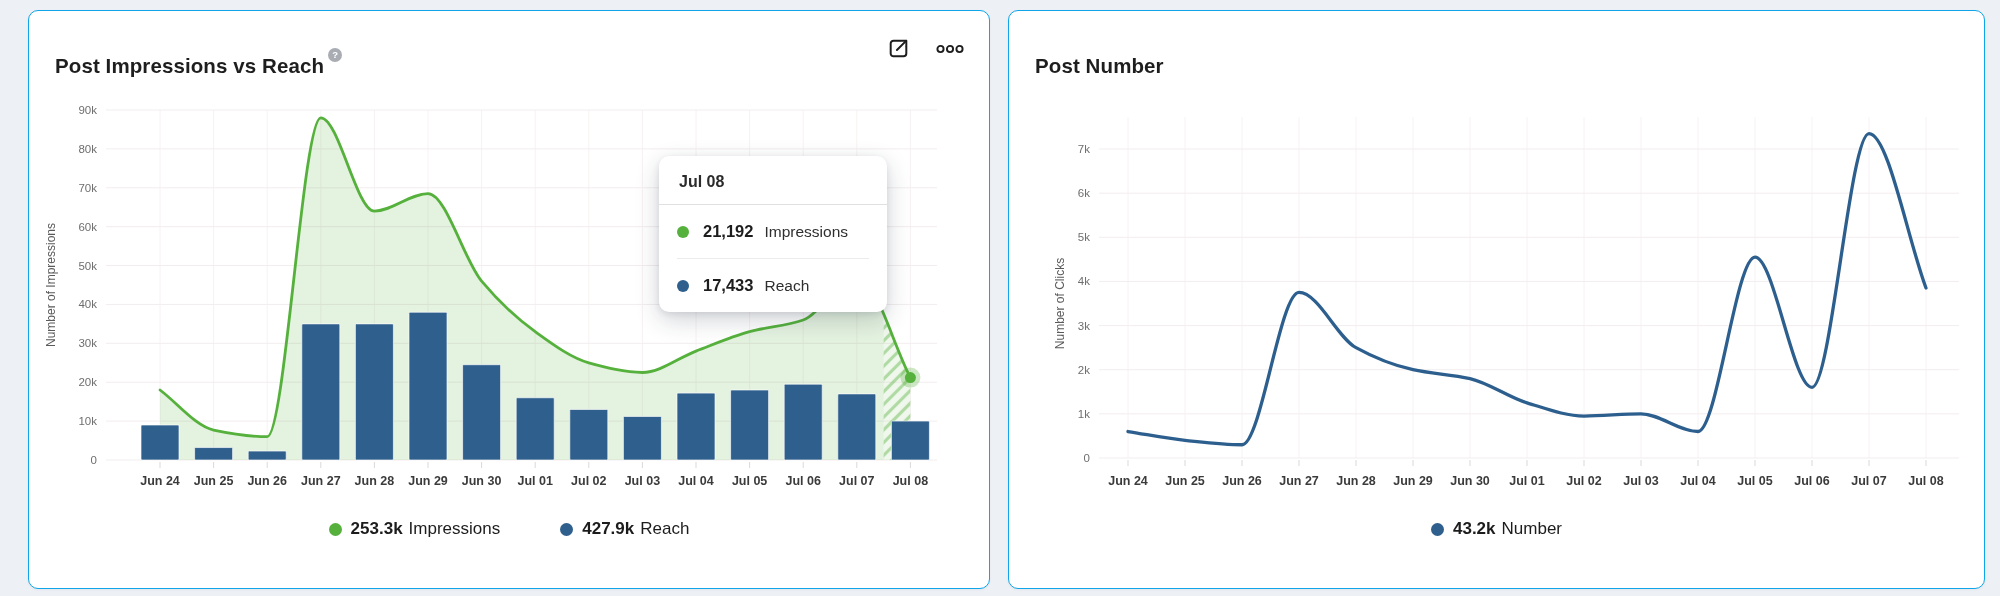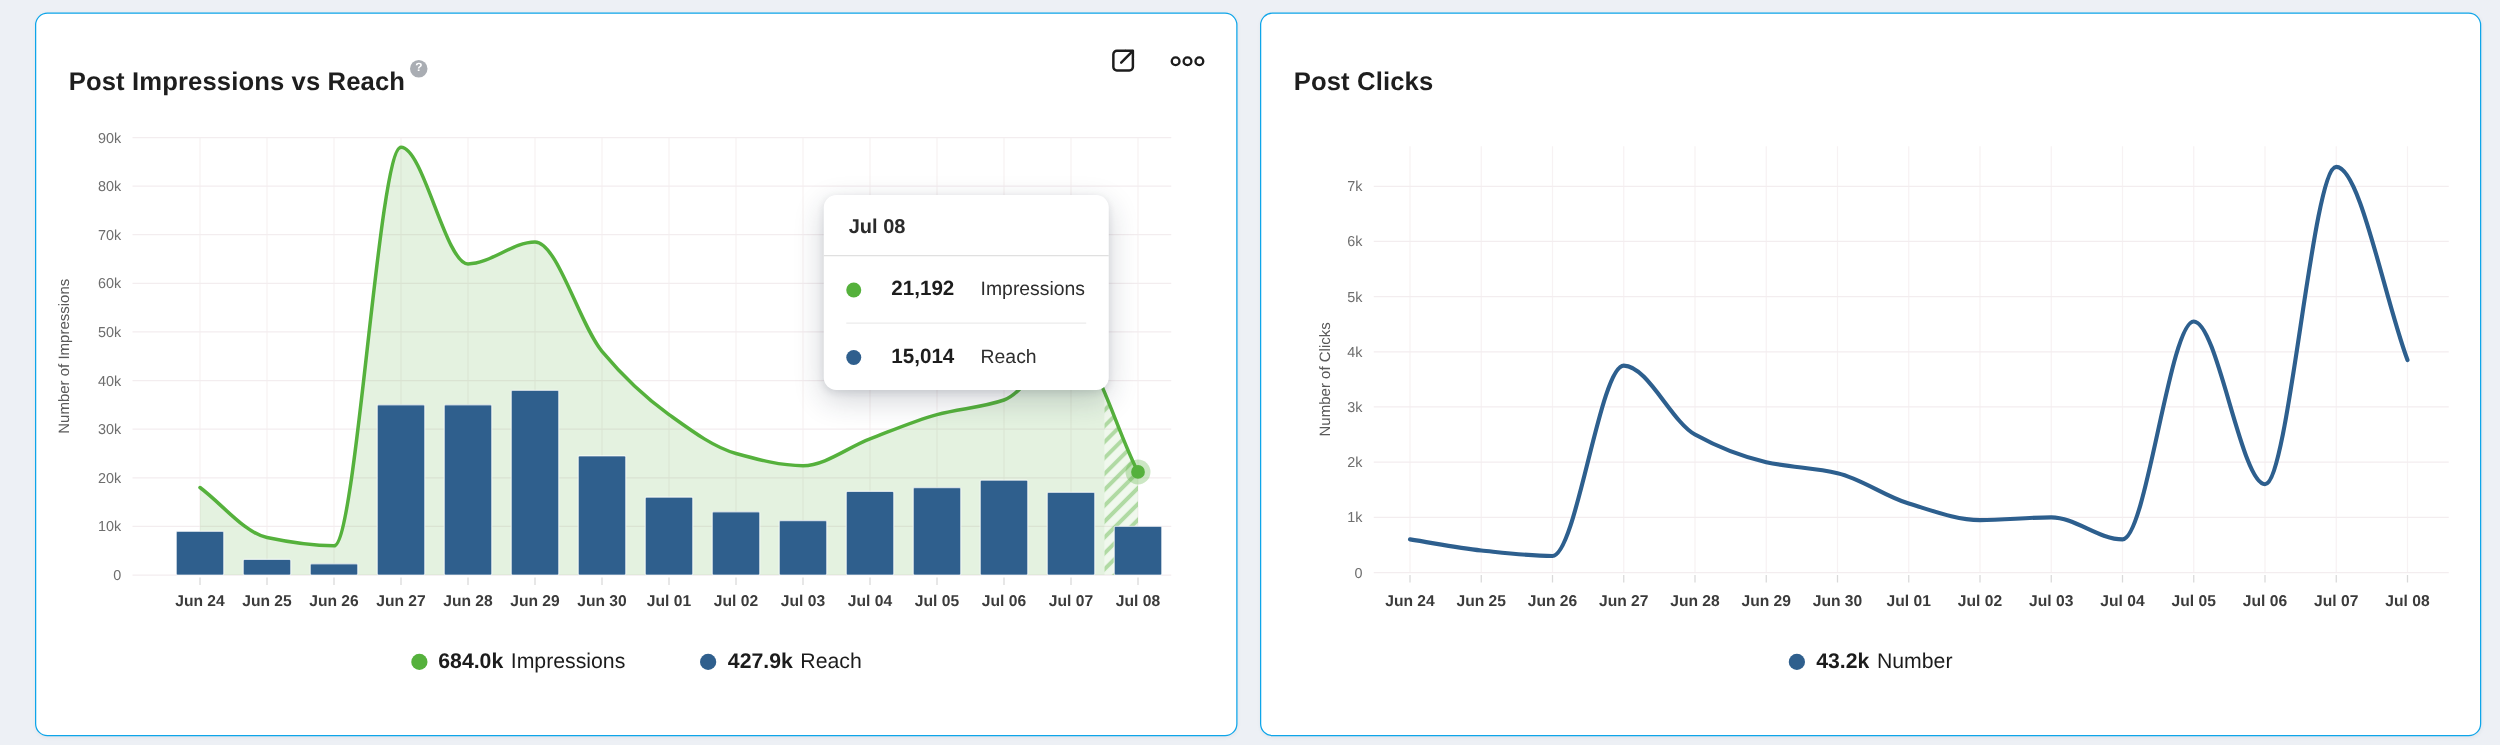--- a/index.html
+++ b/index.html
@@ -16,21 +16,21 @@
   .ytick{font-size:11.5px;fill:#6e6e6e;}
   .xlab{font-size:12.5px;font-weight:700;fill:#3b3b3b;}
   .ytitle{font-size:12px;fill:#5a5a5a;}
   .legend{position:absolute;left:0;right:0;top:508px;display:flex;justify-content:center;gap:60px;align-items:center;}
   .legend-item{display:flex;align-items:center;gap:9px;cursor:pointer;}
   .dot{width:13px;height:13px;border-radius:50%;display:inline-block;flex:0 0 auto;}
   .legend-val{font-size:17px;font-weight:700;color:#1c1c1c;}
   .legend-lab{font-size:17px;color:#1c1c1c;margin-left:-3px;}
   .tooltip{position:absolute;left:630px;top:145px;width:228px;background:#fff;border-radius:10px;box-shadow:0 8px 24px rgba(30,40,60,.2),0 2px 6px rgba(30,40,60,.1);z-index:5;}
   .tt-title{padding:17px 20px 13px;font-size:16px;font-weight:700;color:#2b2b2b;border-bottom:1px solid #e0e0e0;}
-  .tt-row{display:flex;align-items:center;gap:24px;padding:17px 18px;text-align:right;}
+  .tt-row{display:flex;align-items:center;gap:14px;padding:17px 18px;text-align:right;}
   .tt-row .dot{width:12px;height:12px;}
   .tt-val{font-size:16.5px;font-weight:700;color:#1d1d1d;}
   .tt-lab{font-size:15.5px;color:#2e2e2e;margin-left:-3px;}
   .tt-div{height:1px;background:#ececec;margin:0 18px;}
 </style>
 </head>
 <body>
 
 <div class="page">
 
@@ -162,41 +162,41 @@
     <div class="tooltip">
       <div class="tt-title">Jul 08</div>
       <div class="tt-row">
         <span class="dot" style="background-color: rgb(85, 177, 60);"></span>
         <span class="tt-val">21,192</span>
         <span class="tt-lab">Impressions</span>
       </div>
       <div class="tt-div"></div>
       <div class="tt-row">
         <span class="dot" style="background-color: rgb(47, 95, 141);"></span>
-        <span class="tt-val">15,014</span>
+        <span class="tt-val">17,433</span>
         <span class="tt-lab">Reach</span>
       </div>
     </div>
 
     <div class="legend">
       <div class="legend-item">
         <span class="dot" style="background-color: rgb(85, 177, 60);"></span>
-        <span class="legend-val">684.0k</span>
+        <span class="legend-val">253.3k</span>
         <span class="legend-lab">Impressions</span>
       </div>
       <div class="legend-item">
         <span class="dot" style="background-color: rgb(47, 95, 141);"></span>
         <span class="legend-val">427.9k</span>
         <span class="legend-lab">Reach</span>
       </div>
     </div>
   </section>
 
   <section class="card card-right">
-    <h2 class="card-title"><span>Post Clicks</span></h2>
+    <h2 class="card-title"><span>Post Number</span></h2>
 
     <svg id="chart-clicks" class="chart-svg" width="975" height="448">
         <defs></defs>
         <line x1="119" x2="119" y1="48" y2="389" stroke="#f7f2f3" stroke-width="1"></line>
         <line x1="176" x2="176" y1="48" y2="389" stroke="#f7f2f3" stroke-width="1"></line>
         <line x1="233" x2="233" y1="48" y2="389" stroke="#f7f2f3" stroke-width="1"></line>
         <line x1="290" x2="290" y1="48" y2="389" stroke="#f7f2f3" stroke-width="1"></line>
         <line x1="347" x2="347" y1="48" y2="389" stroke="#f7f2f3" stroke-width="1"></line>
         <line x1="404" x2="404" y1="48" y2="389" stroke="#f7f2f3" stroke-width="1"></line>
         <line x1="461" x2="461" y1="48" y2="389" stroke="#f7f2f3" stroke-width="1"></line>

